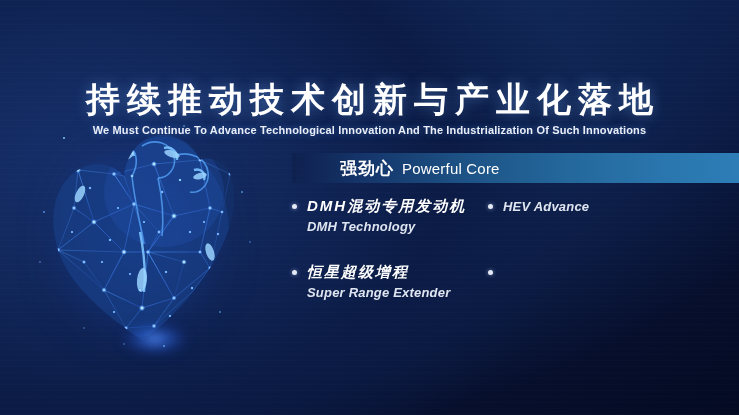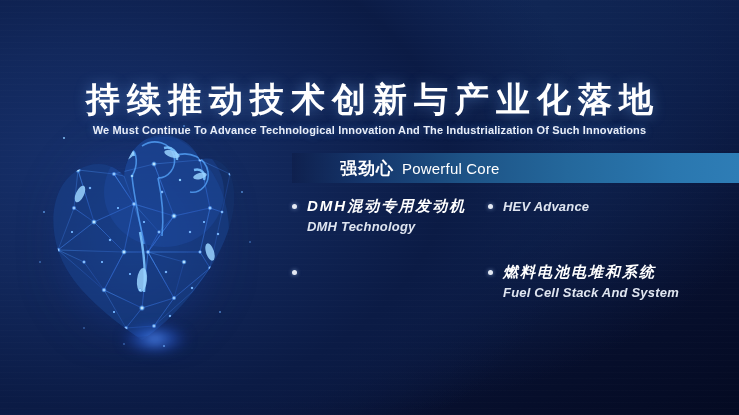--- a/index.html
+++ b/index.html
@@ -339,25 +339,25 @@
 
     <div class="feature-item">
       <span class="feature-bullet"></span>
       <span class="feature-text">
         <span class="feature-en">HEV Advance</span>
       </span>
     </div>
 
     <div class="feature-item">
       <span class="feature-bullet"></span>
+      <span class="feature-text">
+        <span class="feature-cn">恒星超级增程</span>
+        <span class="feature-en">Super Range Extender</span>
+      </span>
     </div>
 
     <div class="feature-item">
       <span class="feature-bullet"></span>
-      <span class="feature-text">
-        <span class="feature-cn">燃料电池电堆和系统</span>
-        <span class="feature-en">Fuel Cell Stack And System</span>
-      </span>
     </div>
 
   </div>
 
 </div>
 
 </body></html>

